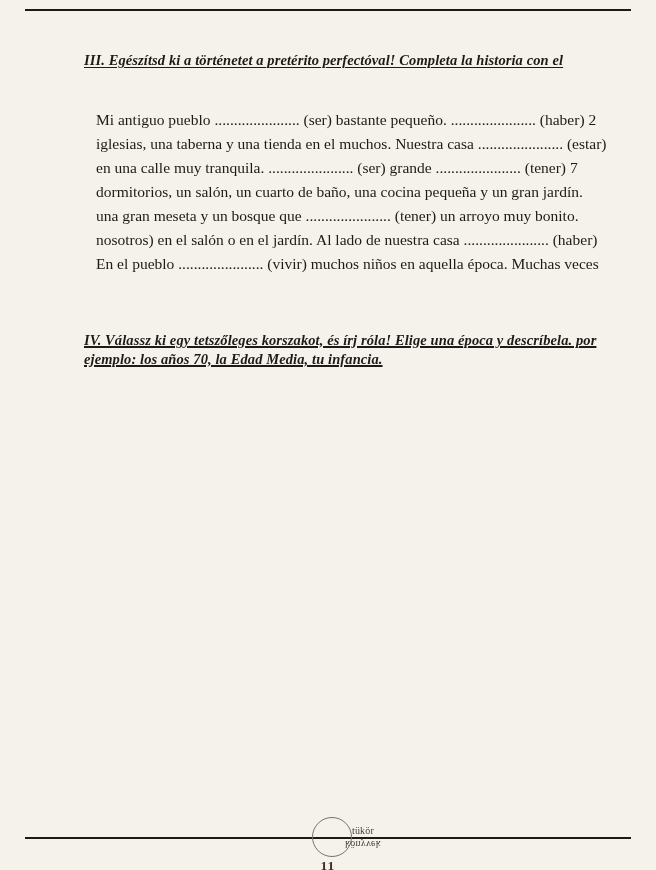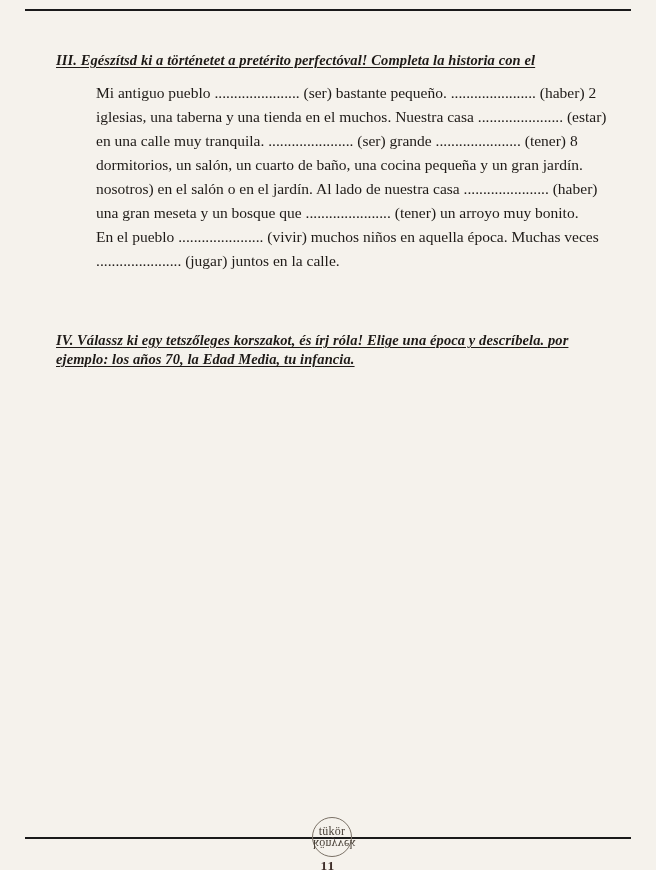--- a/index.html
+++ b/index.html
@@ -16,43 +16,43 @@
     left: 25px;
     width: 606px;
     height: 2px;
     background: #1a1a1a;
   }
   .rule-top { top: 9px; }
   .rule-bottom { top: 837px; }
 
   .heading {
     position: absolute;
-    left: 56px;
+    left: 84px;
     width: 560px;
     font-size: 14.5px;
     font-weight: bold;
     font-style: italic;
     line-height: 19px;
     letter-spacing: 0.1px;
   }
   .heading .hline {
     white-space: pre;
   }
   .heading .hline span {
     text-decoration: underline;
     text-underline-offset: 2px;
     text-decoration-thickness: 1px;
   }
   #heading-3 { top: 51px; }
-  #heading-4 { top: 331px; }
+  #heading-4 { top: 331px; text-decoration: underline; }
 
   .paragraph {
     position: absolute;
     left: 96px;
-    top: 81px;
+    top: 108px;
     width: 520px;
     font-size: 15.5px;
     line-height: 24px;
   }
   .paragraph .pline {
     white-space: pre;
     height: 24px;
   }
 
   .logo {
@@ -65,24 +65,25 @@
     border-radius: 50%;
     background: transparent;
     box-sizing: border-box;
   }
   .logo .logo-top,
   .logo .logo-bottom {
     position: absolute;
     left: 0;
     width: 100%;
     text-align: center;
-    font-size: 12px;
+    font-size: 10px;
     line-height: 8px;
     color: #463e35;
     letter-spacing: 0.2px;
+    padding-left: 31px;
   }
   .logo .logo-top { top: 9px; }
   .logo .logo-bottom {
     top: 22px;
     transform: scaleY(-1);
   }
 
   .page-number {
     position: absolute;
     left: 0;
@@ -100,26 +101,25 @@
 
 <div class="rule rule-top"></div>
 
 <div class="heading" id="heading-3">
   <div class="hline"><span>III. Egészítsd ki a történetet a pretérito perfectóval! Completa la historia con el</span></div>
 </div>
 
 <div class="paragraph">
   <div class="pline">Mi antiguo pueblo ...................... (ser) bastante pequeño. ...................... (haber) 2</div>
   <div class="pline">iglesias, una taberna y una tienda en el muchos. Nuestra casa ...................... (estar)</div>
-  <div class="pline">en una calle muy tranquila. ...................... (ser) grande ...................... (tener) 8</div>
+  <div class="pline">en una calle muy tranquila. ...................... (ser) grande ...................... (tener) 7</div>
   <div class="pline">dormitorios, un salón, un cuarto de baño, una cocina pequeña y un gran jardín.</div>
+  <div class="pline">una gran meseta y un bosque que ...................... (tener) un arroyo muy bonito.</div>
   <div class="pline">nosotros) en el salón o en el jardín. Al lado de nuestra casa ...................... (haber)</div>
-  <div class="pline">una gran meseta y un bosque que ...................... (tener) un arroyo muy bonito.</div>
   <div class="pline">En el pueblo ...................... (vivir) muchos niños en aquella época. Muchas veces</div>
-  <div class="pline">...................... (jugar) juntos en la calle.</div>
 </div>
 
 <div class="heading" id="heading-4">
   <div class="hline"><span>IV. Válassz ki egy tetszőleges korszakot, és írj róla! Elige una época y descríbela. por</span></div>
   <div class="hline"><span>ejemplo: los años 70, la Edad Media, tu infancia.</span></div>
 </div>
 
 <div class="rule rule-bottom"></div>
 
 <div class="logo">

